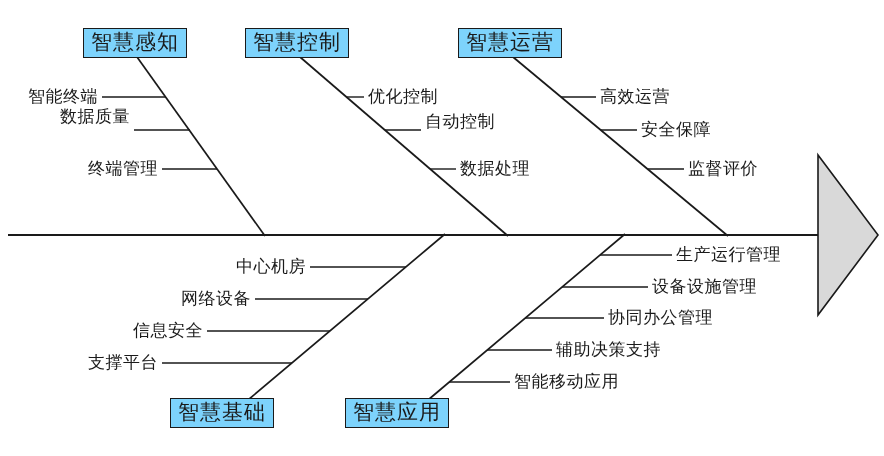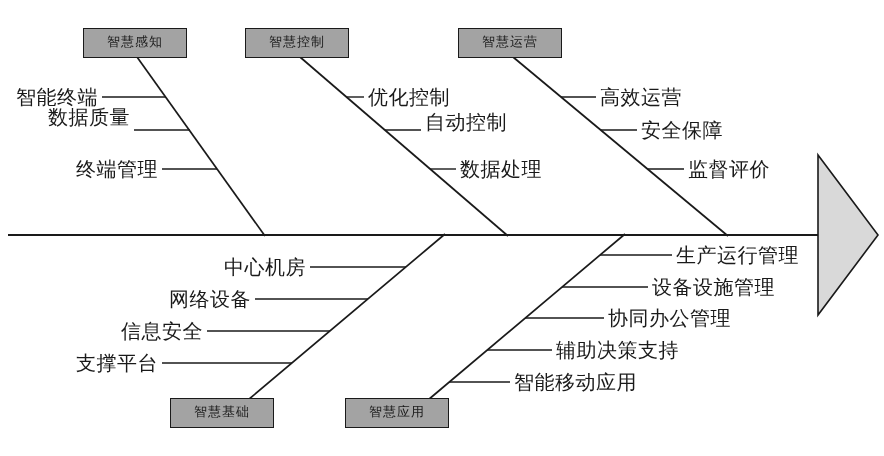--- a/index.html
+++ b/index.html
@@ -5,25 +5,25 @@
   html,body{margin:0;padding:0;background:#ffffff;}
   body{font-family:"Liberation Sans","DejaVu Sans",sans-serif;color:#1a1a1a;}
   .stage{position:relative;width:884px;height:456px;background:#ffffff;overflow:hidden;}
   .stage svg{position:absolute;left:0;top:0;}
   .spine{stroke:#1a1a1a;stroke-width:2.2;}
   .bone{stroke:#1a1a1a;stroke-width:1.7;}
   .tick{stroke:#1a1a1a;stroke-width:1.4;}
   .arrow{fill:#d9d9d9;stroke:#1a1a1a;stroke-width:1.6;}
   .box{
     position:absolute;width:104px;height:30px;box-sizing:border-box;
-    border:1.6px solid #1a1a1a;background:#a3a3a3;text-align:center;
-    line-height:26px;font-size:13px;letter-spacing:1px;
+    border:1.6px solid #1a1a1a;background:#7dd3fc;text-align:center;
+    line-height:26px;font-size:21px;letter-spacing:1px;
   }
   .item{
-    position:absolute;height:26px;line-height:26px;font-size:20px;
+    position:absolute;height:26px;line-height:26px;font-size:17px;
     white-space:nowrap;letter-spacing:0.5px;
   }
   .ra{text-align:right;width:90px;}
 </style>
 </head>
 <body>
 
 <div class="stage">
 
   <svg width="884" height="456" viewBox="0 0 884 456">

